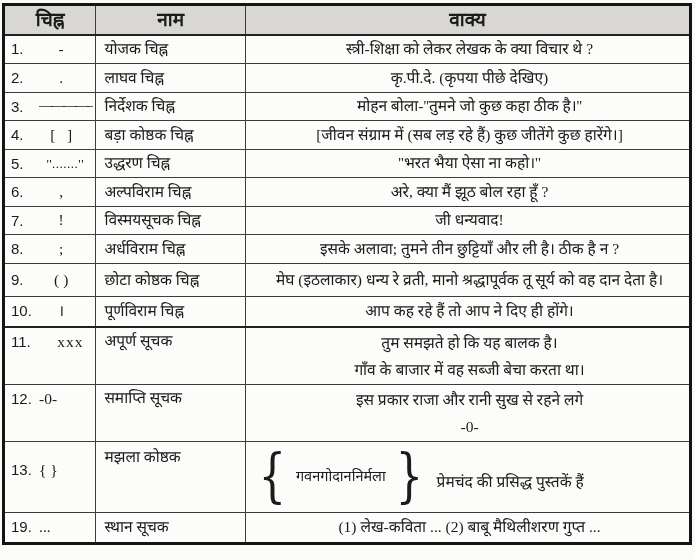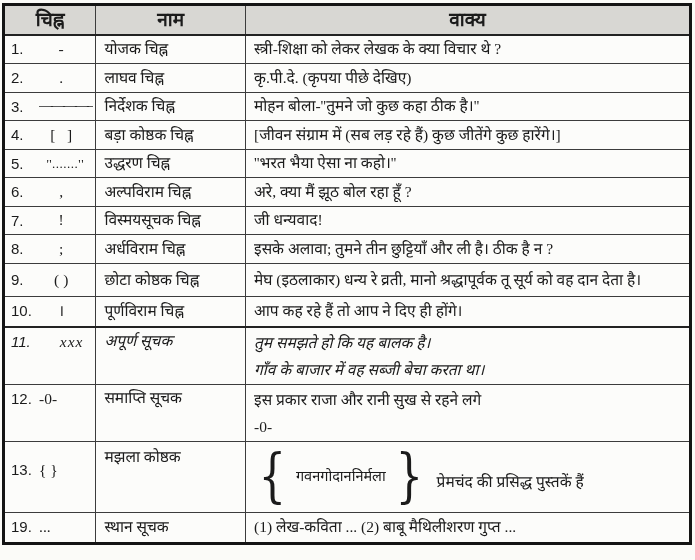--- a/index.html
+++ b/index.html
@@ -43,26 +43,26 @@
   .sym {
     flex: 1 1 auto;
     text-align: center;
     white-space: pre;
     font-size: 15.5px;
     padding-right: 10px;
   }
   .sym-line { letter-spacing: -2px; font-size: 14px; padding-right: 0; text-align: left; overflow: hidden; }
   .sym-small { font-size: 13px; letter-spacing: 0.5px; padding-right: 2px; }
   td.name-cell { padding-left: 8px; }
-  td.sent-cell { padding-left: 8px; }
+  td.sent-cell { padding-left: 8px; text-align: center; }
   tr.h29 { height: 29px; } tr.h28 { height: 28px; }
   tr.h32 { height: 33px; } tr.h30 { height: 30px; }
   tr.h56 { height: 56px; } tr.h54 { height: 54px; }
   tr.h71 { height: 71px; } tr.h31 { height: 31px; }
-  tr.heavy-top td { border-top: 2px solid #222; font-style: italic; }
+  tr.heavy-top td { border-top: 2px solid #222; }
   .two-line div { line-height: 27px; }
   .brace-wrap { display: flex; align-items: center; gap: 5px; padding: 2px 0; }
   .brace {
     font-size: 58px;
     font-weight: 400;
     line-height: 0.95;
     font-family: "DejaVu Serif", serif;
     transform: scaleX(0.75);
   }
   .brace-items { display: flex; flex-direction: row; font-size: 14.5px; line-height: 1.4; }

